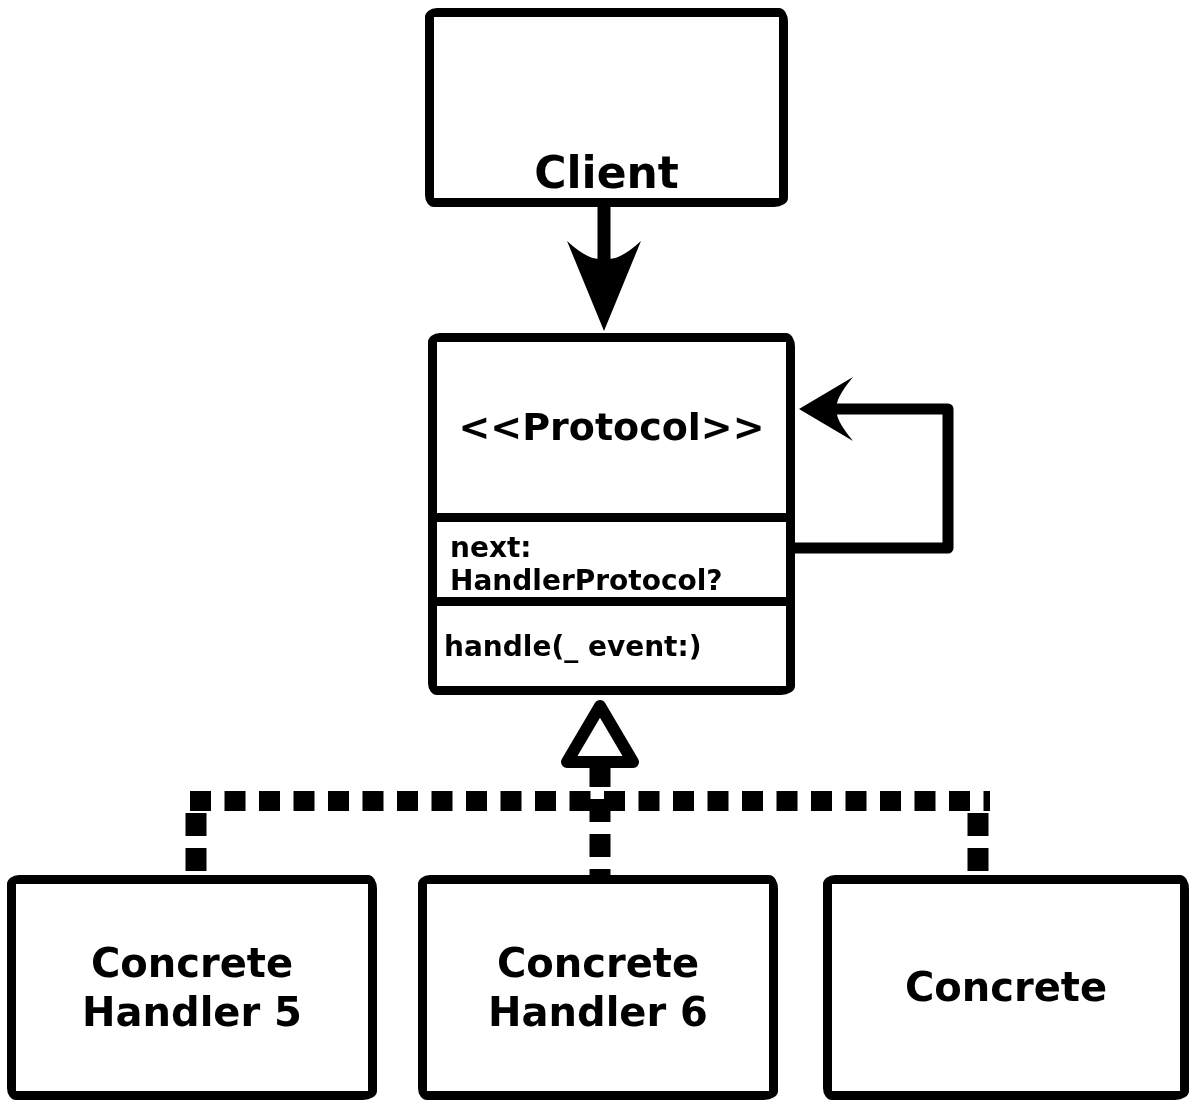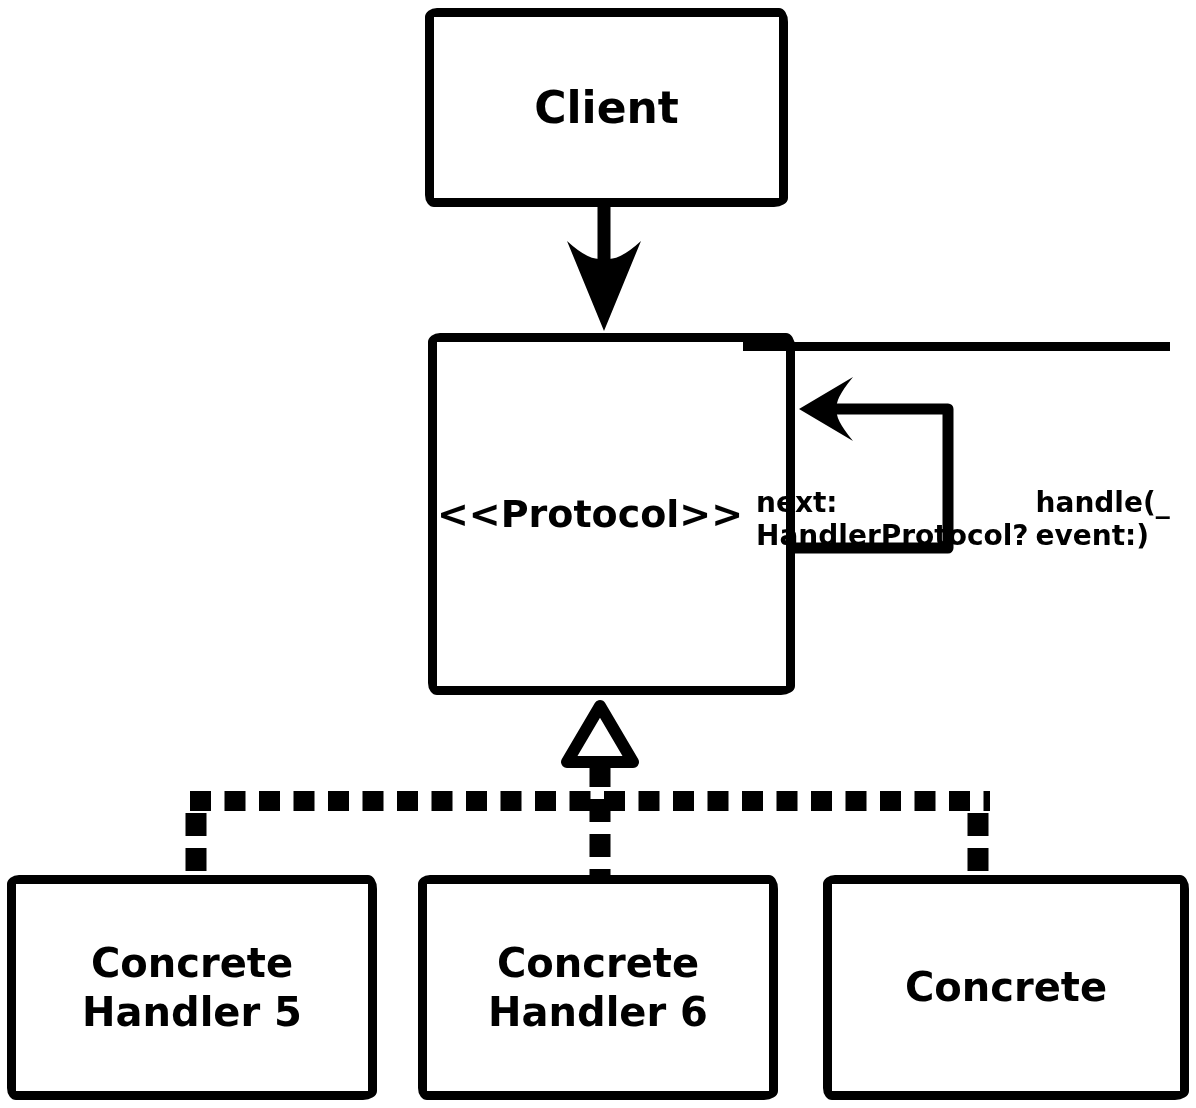--- a/index.html
+++ b/index.html
@@ -26,38 +26,38 @@
     background: #fff;
     z-index: 2;
     font-weight: bold;
   }
   
   .sketch {
     border-radius: 12px 9px 14px 9px / 9px 14px 9px 12px;
   }
   .client-box {
     left: 425px; top: 8px; width: 363px; height: 199px;
-    display: flex; align-items: center; justify-content: center;
+    display: flex; align-items: flex-end; justify-content: center;
     font-size: 44px;
   }
   .protocol-box {
     left: 428px; top: 333px; width: 367px; height: 362px;
-    display: flex; flex-direction: row;
+    display: flex; flex-direction: column;
   }
   .p-title {
     flex: 0 0 171px;
     display: flex; flex-direction: column;
     align-items: center; justify-content: center;
     font-size: 38px; line-height: 47px;
     text-align: center;
   }
   .p-attr {
     flex: 0 0 84px;
     border-top: 9px solid #000;
-    display: flex; align-items: center;
+    display: flex; align-items: flex-end;
     padding-left: 13px;
     font-size: 28px;
   }
   .p-method {
     flex: 1 1 auto;
     border-top: 9px solid #000;
     display: flex; align-items: center;
     padding-left: 7px;
     font-size: 28px;
   }

